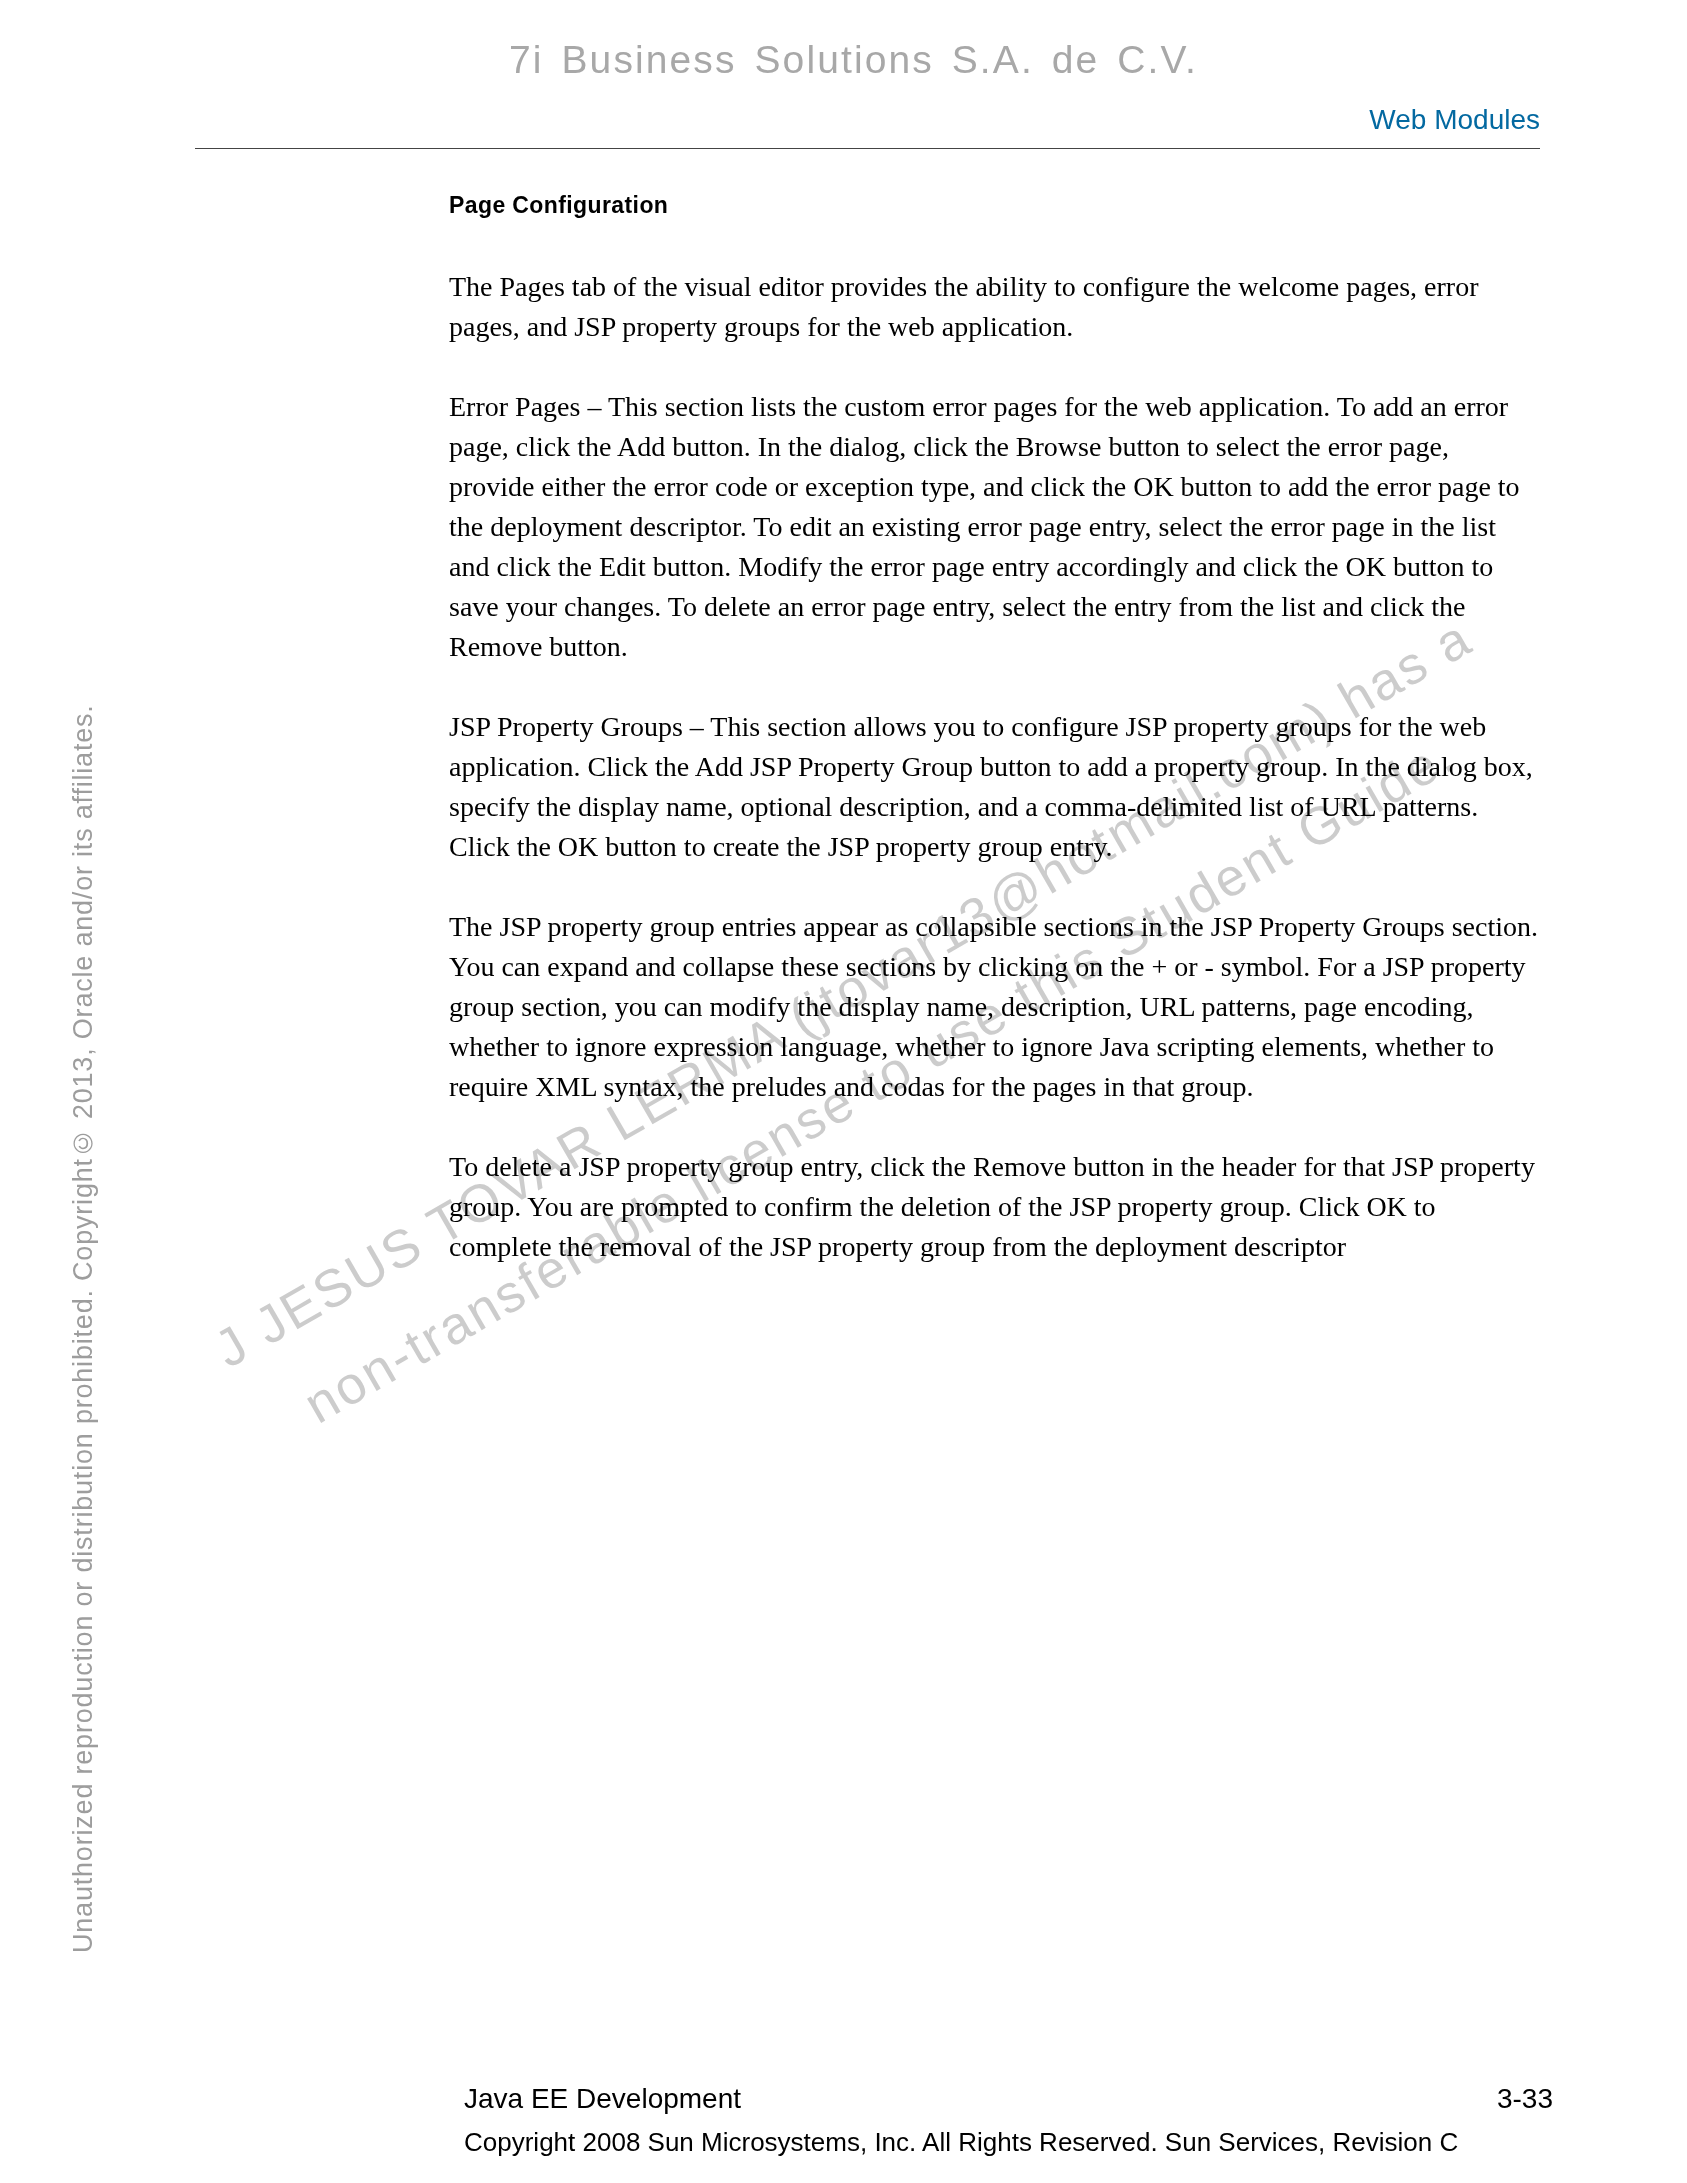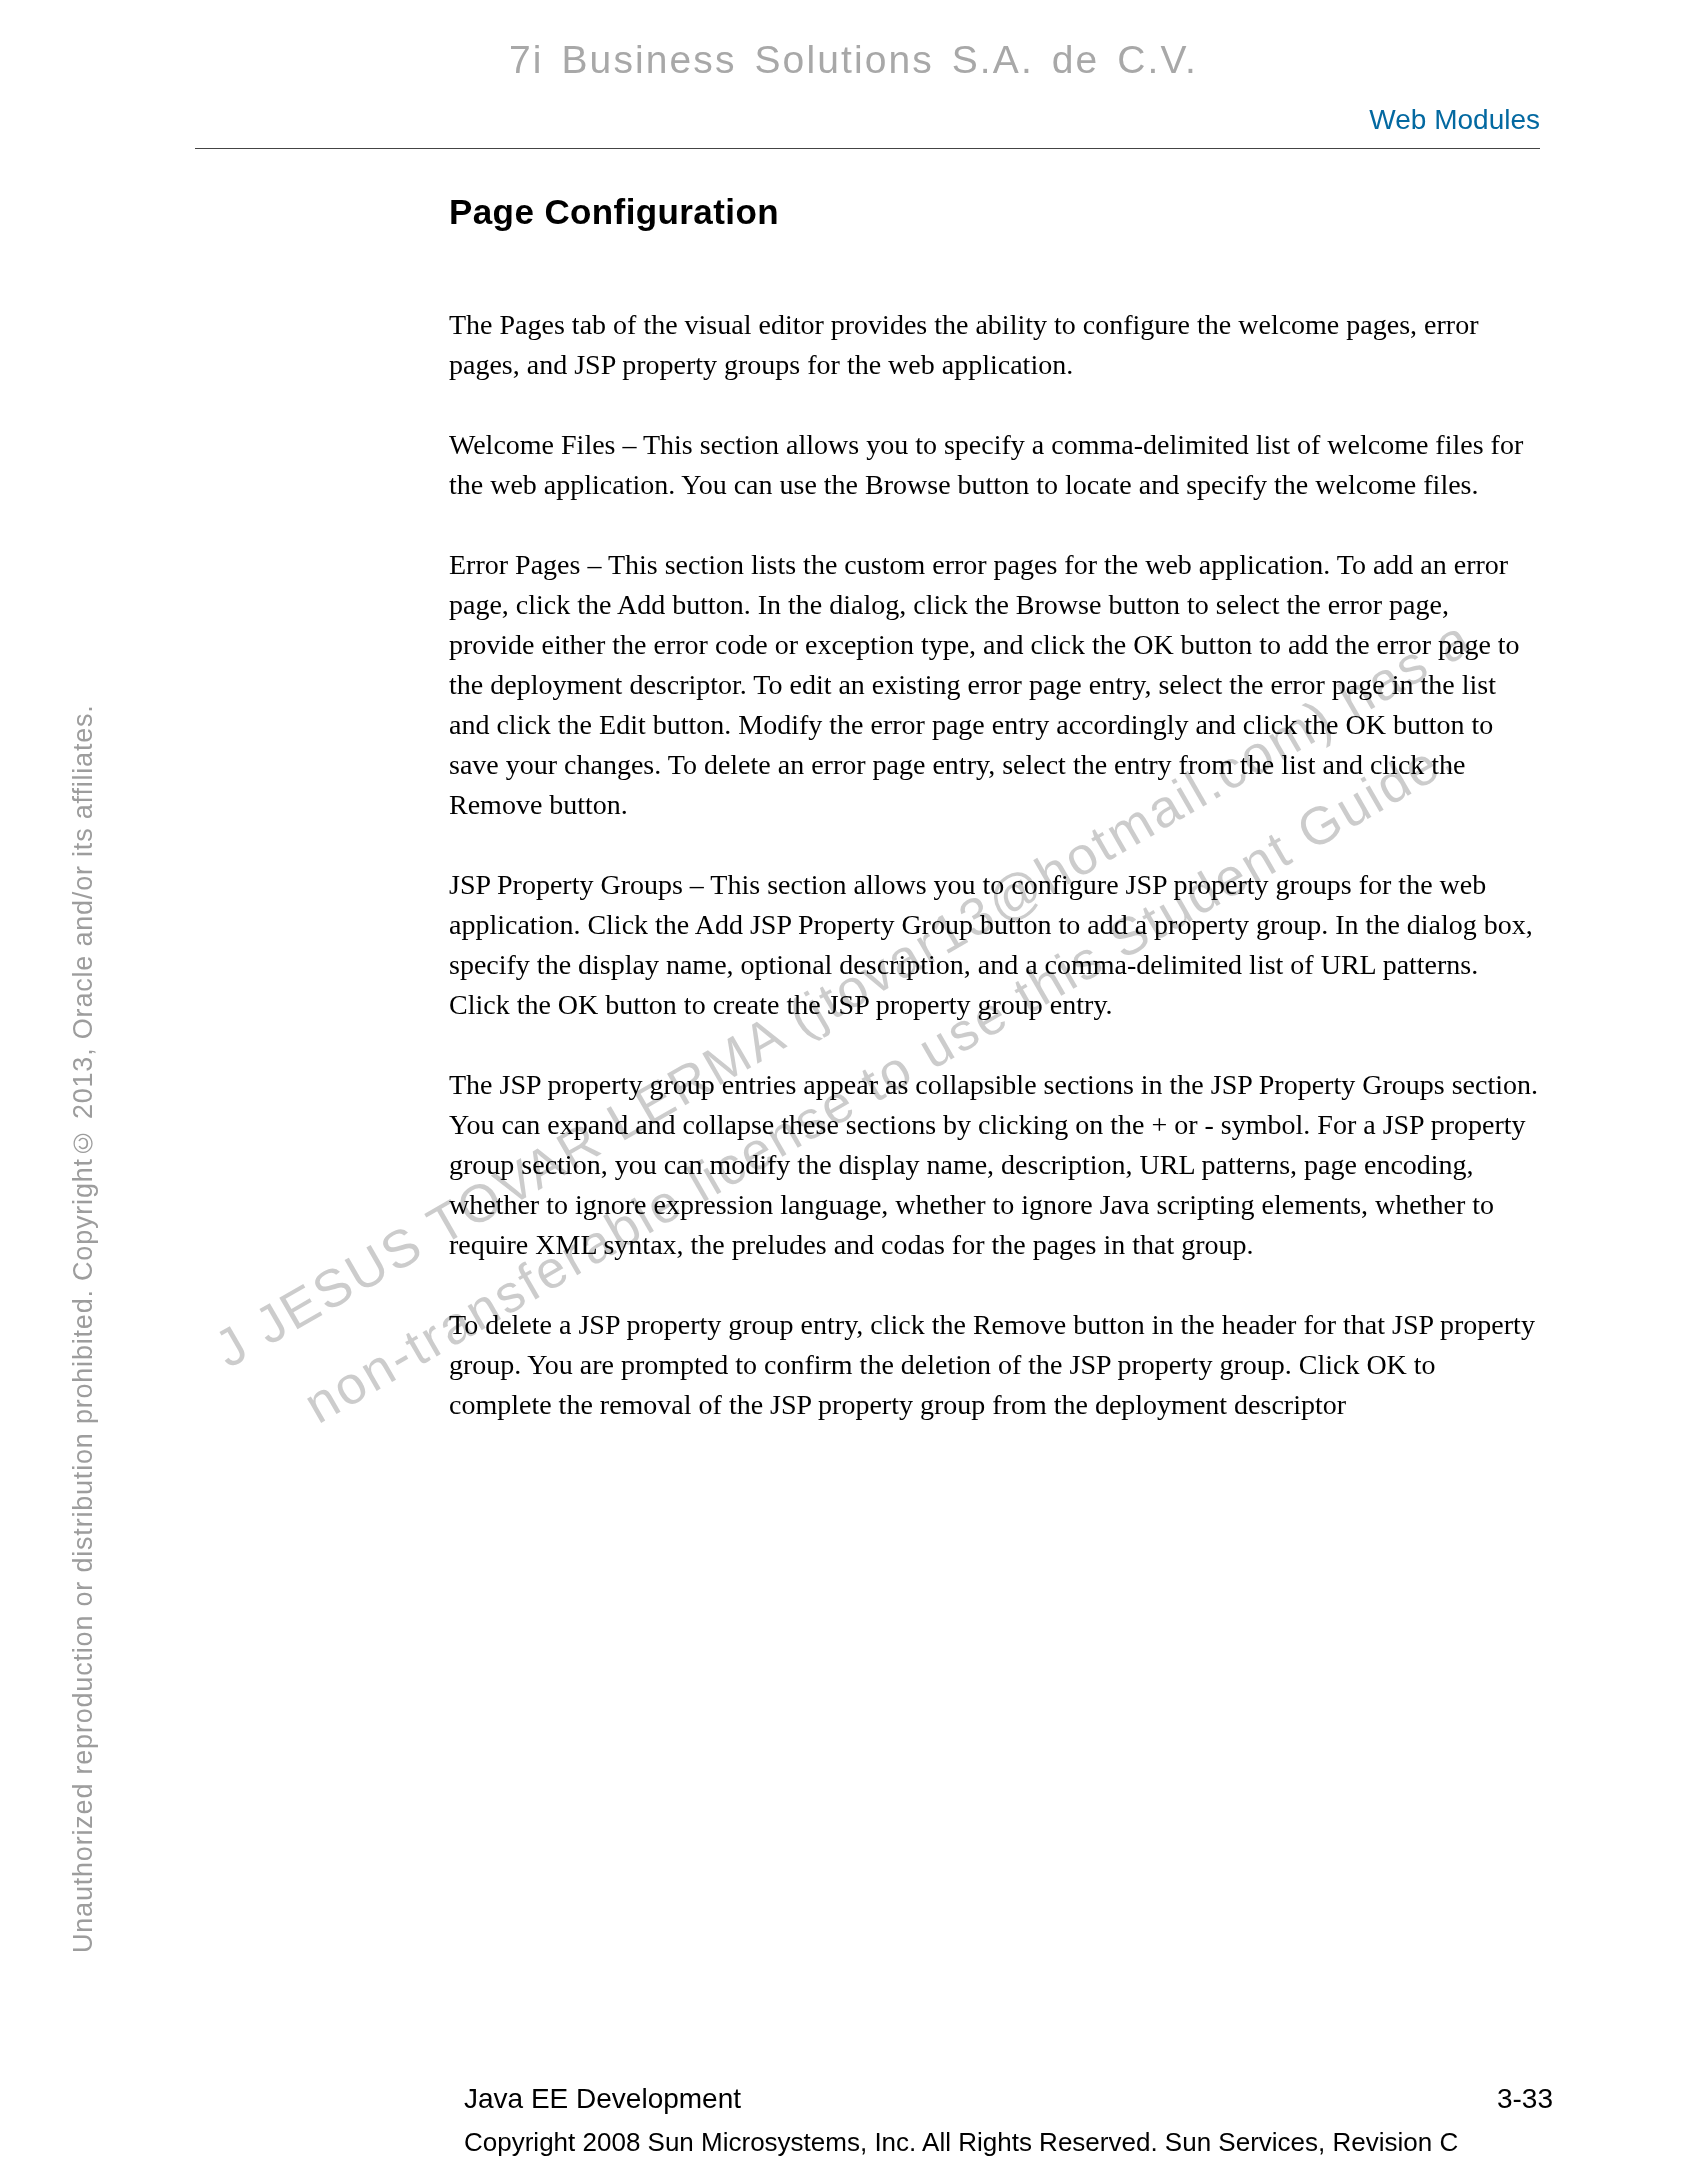--- a/index.html
+++ b/index.html
@@ -85,25 +85,25 @@
   .content {
     position: absolute;
     left: 449px;
     top: 192px;
     width: 1089px;
     z-index: 2;
   }
 
   .page-title {
     font-family: "Liberation Sans", sans-serif;
-    font-size: 35px;
+    font-size: 23px;
     font-weight: bold;
     letter-spacing: 0.4px;
     color: #000000;
-    margin-bottom: 73px;
+    margin-bottom: 48px;
   }
 
   .content p {
     font-family: "Liberation Serif", serif;
     font-size: 28px;
     line-height: 40px;
     color: #000000;
     margin-bottom: 40px;
     text-align: left;
   }
@@ -144,21 +144,20 @@
 
   <div class="section-header">Web Modules</div>
   <div class="header-rule"></div>
 
   <div class="side-note">Unauthorized reproduction or distribution prohibited. Copyright© 2013, Oracle and/or its affiliates.</div>
 
   <div class="content">
     <h1 class="page-title">Page Configuration</h1>
 
     <p>The Pages tab of the visual editor provides the ability to configure the welcome pages, error pages, and JSP property groups for the web application.</p>
-    <p>Welcome Files – This section allows you to specify a comma-delimited list of welcome files for the web application. You can use the Browse button to locate and specify the welcome files.</p>
     <p>Error Pages – This section lists the custom error pages for the web application. To add an error page, click the Add button. In the dialog, click the Browse button to select the error page, provide either the error code or exception type, and click the OK button to add the error page to the deployment descriptor. To edit an existing error page entry, select the error page in the list and click the Edit button. Modify the error page entry accordingly and click the OK button to save your changes. To delete an error page entry, select the entry from the list and click the Remove button.</p>
     <p>JSP Property Groups – This section allows you to configure JSP property groups for the web application. Click the Add JSP Property Group button to add a property group. In the dialog box, specify the display name, optional description, and a comma-delimited list of URL patterns. Click the OK button to create the JSP property group entry.</p>
     <p>The JSP property group entries appear as collapsible sections in the JSP Property Groups section. You can expand and collapse these sections by clicking on the + or - symbol. For a JSP property group section, you can modify the display name, description, URL patterns, page encoding, whether to ignore expression language, whether to ignore Java scripting elements, whether to require XML syntax, the preludes and codas for the pages in that group.</p>
     <p>To delete a JSP property group entry, click the Remove button in the header for that JSP property group. You are prompted to confirm the deletion of the JSP property group. Click OK to complete the removal of the JSP property group from the deployment descriptor</p>
   </div>
 
   <div class="footer">
     <div class="footer-row">
       <span>Java EE Development</span>
       <span>3-33</span>

